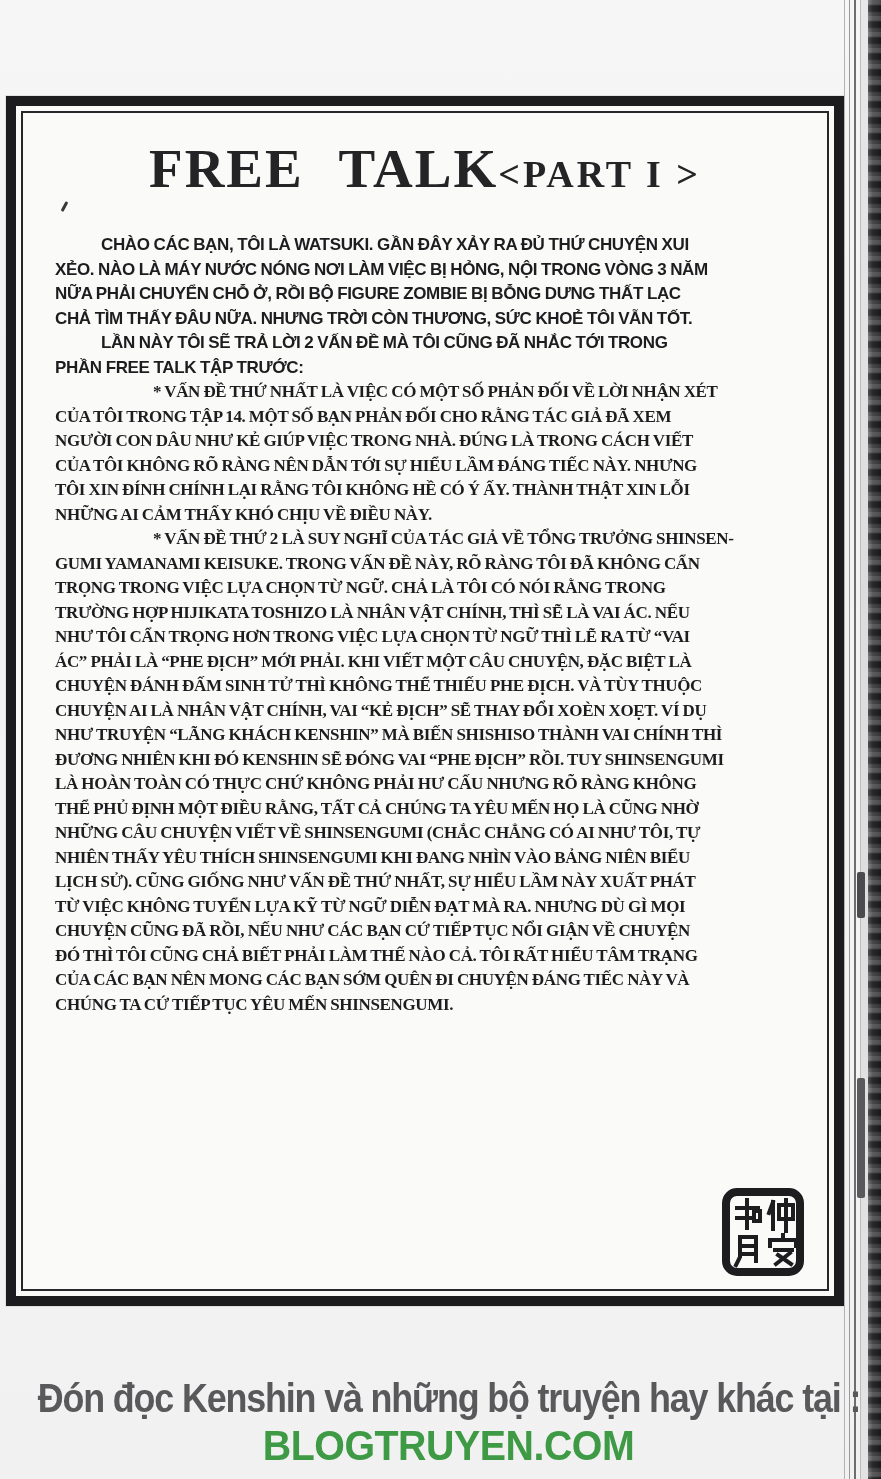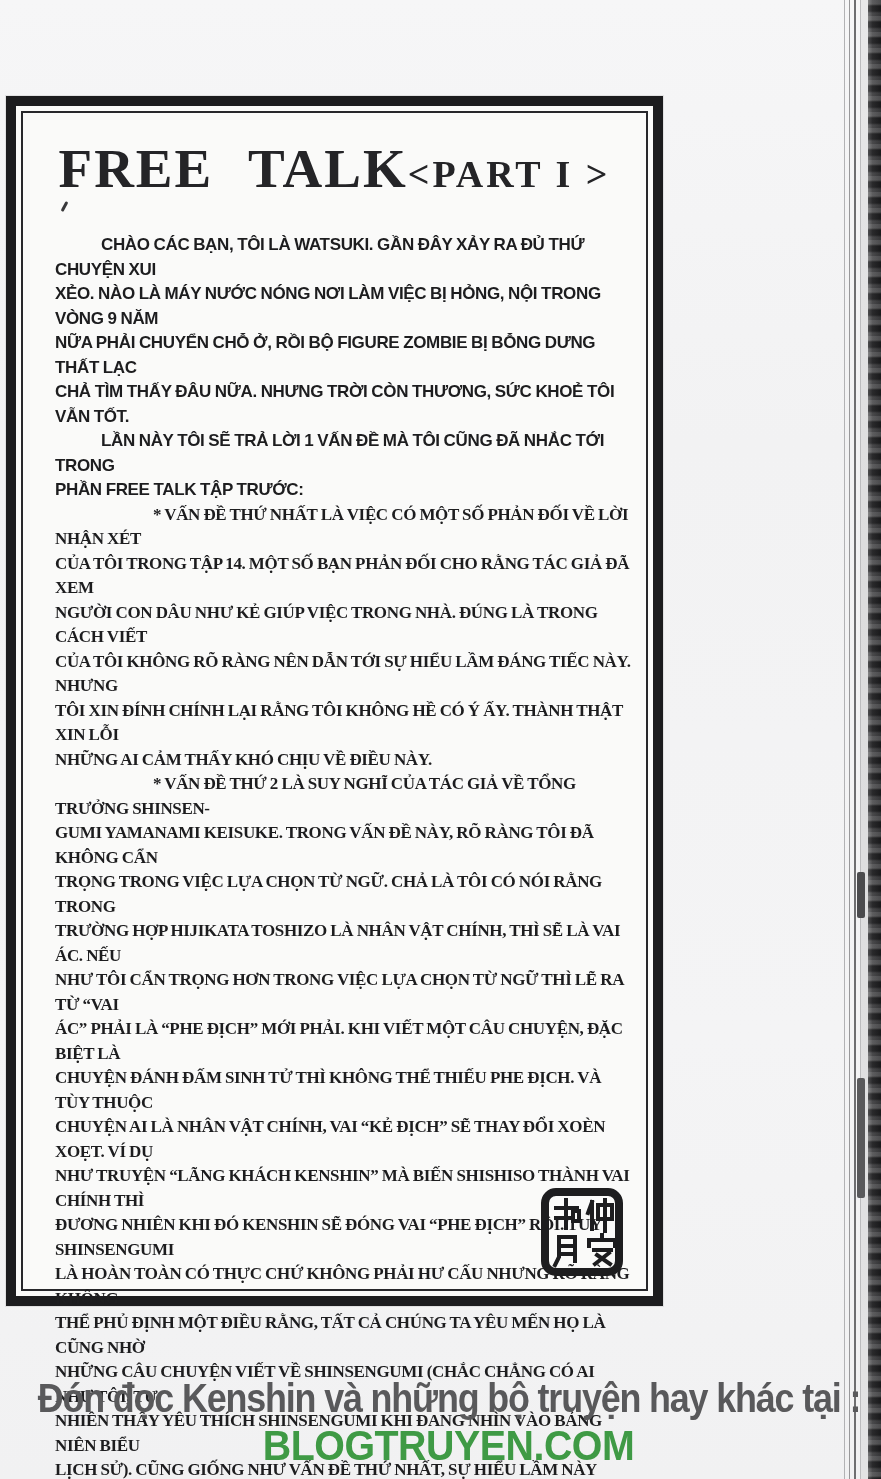--- a/index.html
+++ b/index.html
@@ -18,21 +18,21 @@
   .edge-light{position:absolute;top:0;right:13px;width:7px;height:100%;
     background:linear-gradient(180deg,#e8e8e9,#dcdcdd 40%,#e3e3e4);}
   .edge-dark{position:absolute;top:0;right:0;width:13px;height:100%;
     background:
       repeating-linear-gradient(180deg,rgba(255,255,255,.18) 0 4px,rgba(0,0,0,.28) 6px 11px,rgba(255,255,255,.08) 13px 16px),
       linear-gradient(90deg,#6a6a6c 0%,#39393b 35%,#232325 100%);}
   .edge-blot{position:absolute;right:16px;width:8px;background:#4b4b4d;border-radius:2px;filter:blur(.4px);}
   .edge-blot.b1{top:872px;height:46px;}
   .edge-blot.b2{top:1078px;height:120px;background:#59595b;}
   
-  .frame{position:absolute;left:6px;top:96px;width:657px;height:1210px;
+  .frame{position:absolute;left:6px;top:96px;width:838px;height:1210px;
     border:10px solid #1c1c1e;background:#fafaf9;box-sizing:border-box;box-shadow:0 0 0 1px rgba(0,0,0,.08);}
   .frame-inner{position:absolute;inset:5px;border:2px solid #27272b;}
   .title{position:absolute;top:24px;left:0;width:100%;margin:0;text-align:center;
     font-family:"Liberation Serif",serif;font-weight:bold;color:#242427;letter-spacing:2px;white-space:nowrap;}
   .title .main{font-size:55px;word-spacing:20px;}
   .title .part{font-size:38px;letter-spacing:3px;}
   .tick{position:absolute;left:40px;top:88px;width:3px;height:11px;background:#39393b;
     transform:rotate(28deg);border-radius:2px;}
   .text-block{position:absolute;top:120px;left:32px;right:14px;color:#1d1d1f;}
   .para{margin:0;font-size:17px;font-weight:bold;line-height:24.5px;
@@ -57,24 +57,24 @@
 
   <div class="frame">
     <div class="frame-inner">
 
       <h1 class="title"><span class="main">FREE TALK</span><span class="part">&lt;PART I &gt;</span></h1>
 
       <div class="tick"></div>
 
       <div class="text-block">
         <p class="para indent-s">CHÀO CÁC BẠN, TÔI LÀ WATSUKI. GẦN ĐÂY XẢY RA ĐỦ THỨ CHUYỆN XUI
-XẺO. NÀO LÀ MÁY NƯỚC NÓNG NƠI LÀM VIỆC BỊ HỎNG, NỘI TRONG VÒNG 9 NĂM
+XẺO. NÀO LÀ MÁY NƯỚC NÓNG NƠI LÀM VIỆC BỊ HỎNG, NỘI TRONG VÒNG 3 NĂM
 NỮA PHẢI CHUYỂN CHỖ Ở, RỒI BỘ FIGURE ZOMBIE BỊ BỖNG DƯNG THẤT LẠC
 CHẢ TÌM THẤY ĐÂU NỮA. NHƯNG TRỜI CÒN THƯƠNG, SỨC KHOẺ TÔI VẪN TỐT.</p>
-        <p class="para indent-s">LẦN NÀY TÔI SẼ TRẢ LỜI 1 VẤN ĐỀ MÀ TÔI CŨNG ĐÃ NHẮC TỚI TRONG
+        <p class="para indent-s">LẦN NÀY TÔI SẼ TRẢ LỜI 2 VẤN ĐỀ MÀ TÔI CŨNG ĐÃ NHẮC TỚI TRONG
 PHẦN FREE TALK TẬP TRƯỚC:</p>
         <p class="para indent-b">* VẤN ĐỀ THỨ NHẤT LÀ VIỆC CÓ MỘT SỐ PHẢN ĐỐI VỀ LỜI NHẬN XÉT
 CỦA TÔI TRONG TẬP 14. MỘT SỐ BẠN PHẢN ĐỐI CHO RẰNG TÁC GIẢ ĐÃ XEM
 NGƯỜI CON DÂU NHƯ KẺ GIÚP VIỆC TRONG NHÀ. ĐÚNG LÀ TRONG CÁCH VIẾT
 CỦA TÔI KHÔNG RÕ RÀNG NÊN DẪN TỚI SỰ HIỂU LẦM ĐÁNG TIẾC NÀY. NHƯNG
 TÔI XIN ĐÍNH CHÍNH LẠI RẰNG TÔI KHÔNG HỀ CÓ Ý ẤY. THÀNH THẬT XIN LỖI
 NHỮNG AI CẢM THẤY KHÓ CHỊU VỀ ĐIỀU NÀY.</p>
         <p class="para indent-b">* VẤN ĐỀ THỨ 2 LÀ SUY NGHĨ CỦA TÁC GIẢ VỀ TỔNG TRƯỞNG SHINSEN-
 GUMI YAMANAMI KEISUKE. TRONG VẤN ĐỀ NÀY, RÕ RÀNG TÔI ĐÃ KHÔNG CẨN
 TRỌNG TRONG VIỆC LỰA CHỌN TỪ NGỮ. CHẢ LÀ TÔI CÓ NÓI RẰNG TRONG

